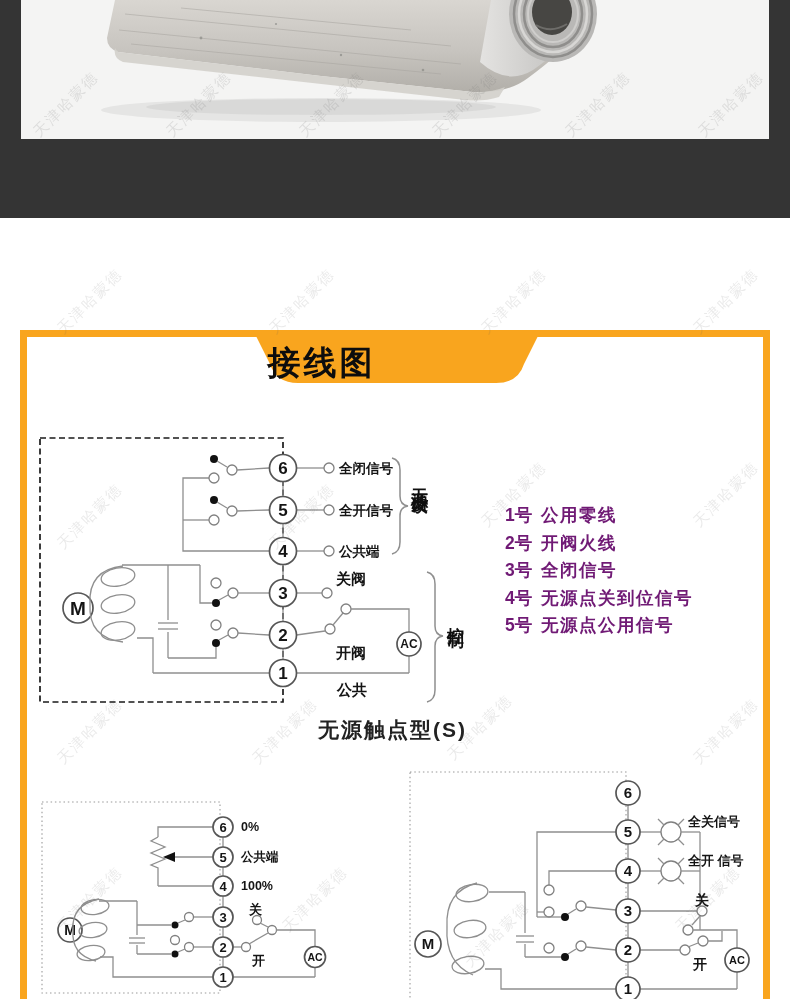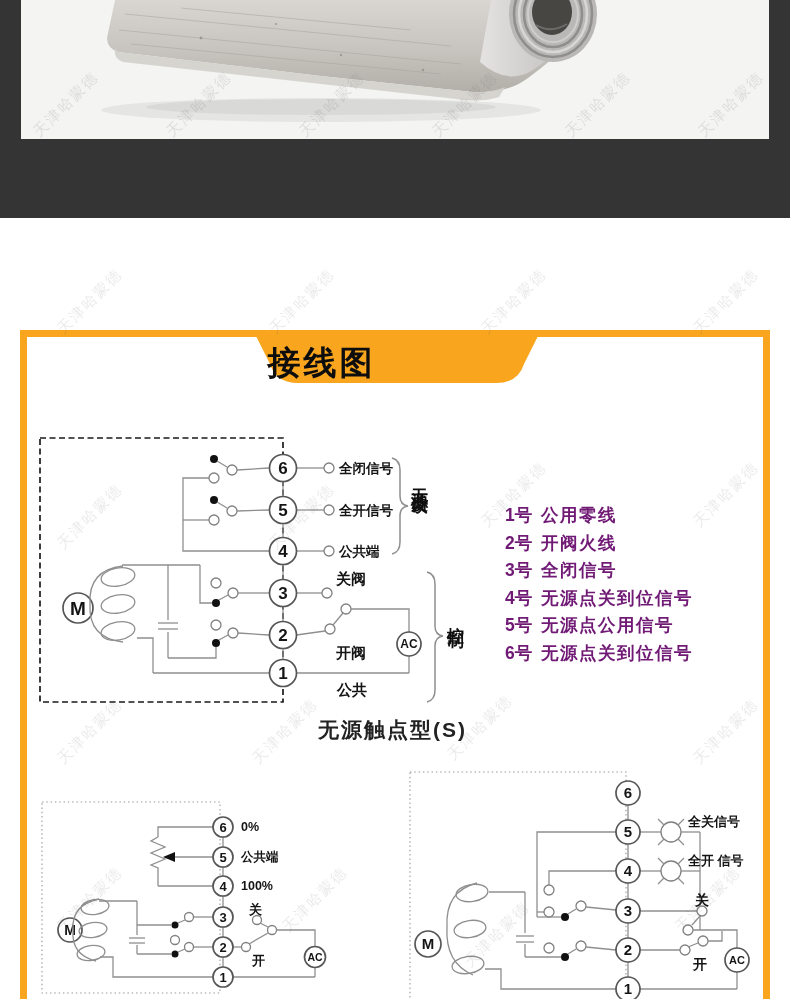--- a/index.html
+++ b/index.html
@@ -233,24 +233,20 @@
         <span class="legend-desc">全闭信号</span>
       </div>
       <div class="legend-row">
         <span class="legend-num">4号</span>
         <span class="legend-desc">无源点关到位信号</span>
       </div>
       <div class="legend-row">
         <span class="legend-num">5号</span>
         <span class="legend-desc">无源点公用信号</span>
       </div>
-      <div class="legend-row">
-        <span class="legend-num">6号</span>
-        <span class="legend-desc">无源点关到位信号</span>
-      </div>
     </div>
 
     <div class="caption">无源触点型(S)</div>
 
     <svg id="svgB" class="diag" width="305" height="204" viewBox="0 0 305 204">
       <rect x="7" y="7" width="178" height="191" class="dots"></rect>
       <circle cx="35" cy="135" r="12" class="term"></circle>
       <text x="35" y="135" dy="0.36em" text-anchor="middle" class="tnum" font-size="14">M</text>
       <g>
         <ellipse cx="60" cy="112" rx="14" ry="7.5" class="w" transform="rotate(-8 60 112)"></ellipse>

